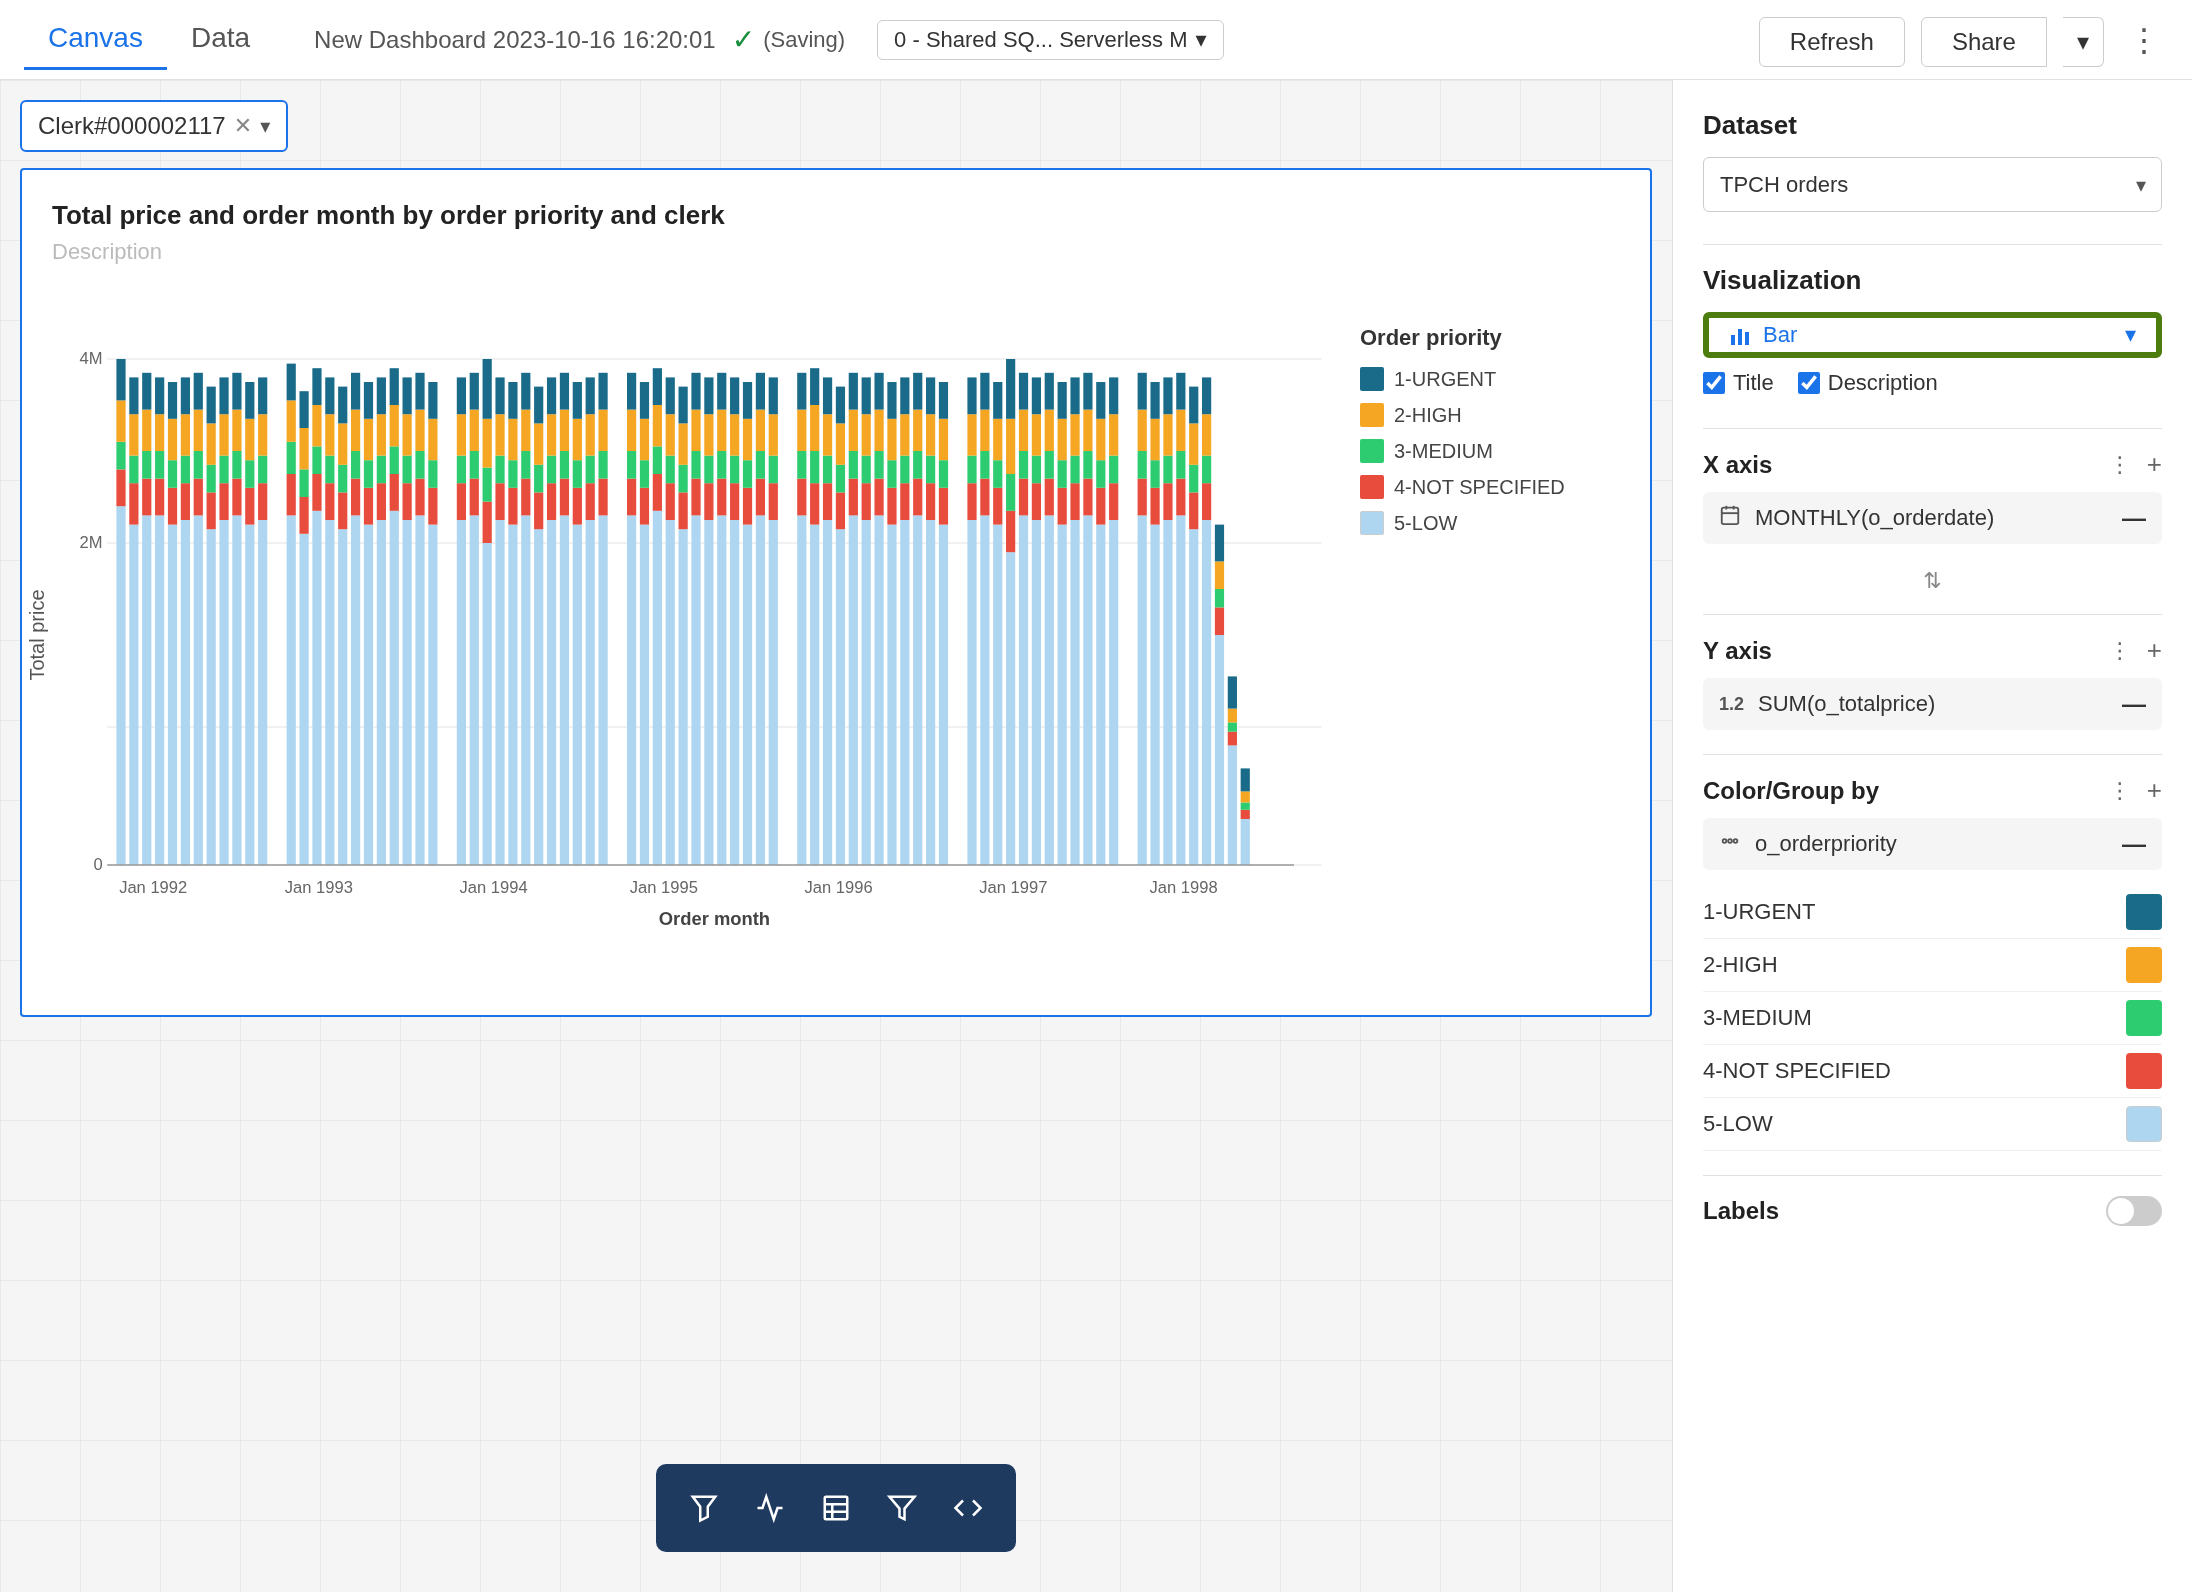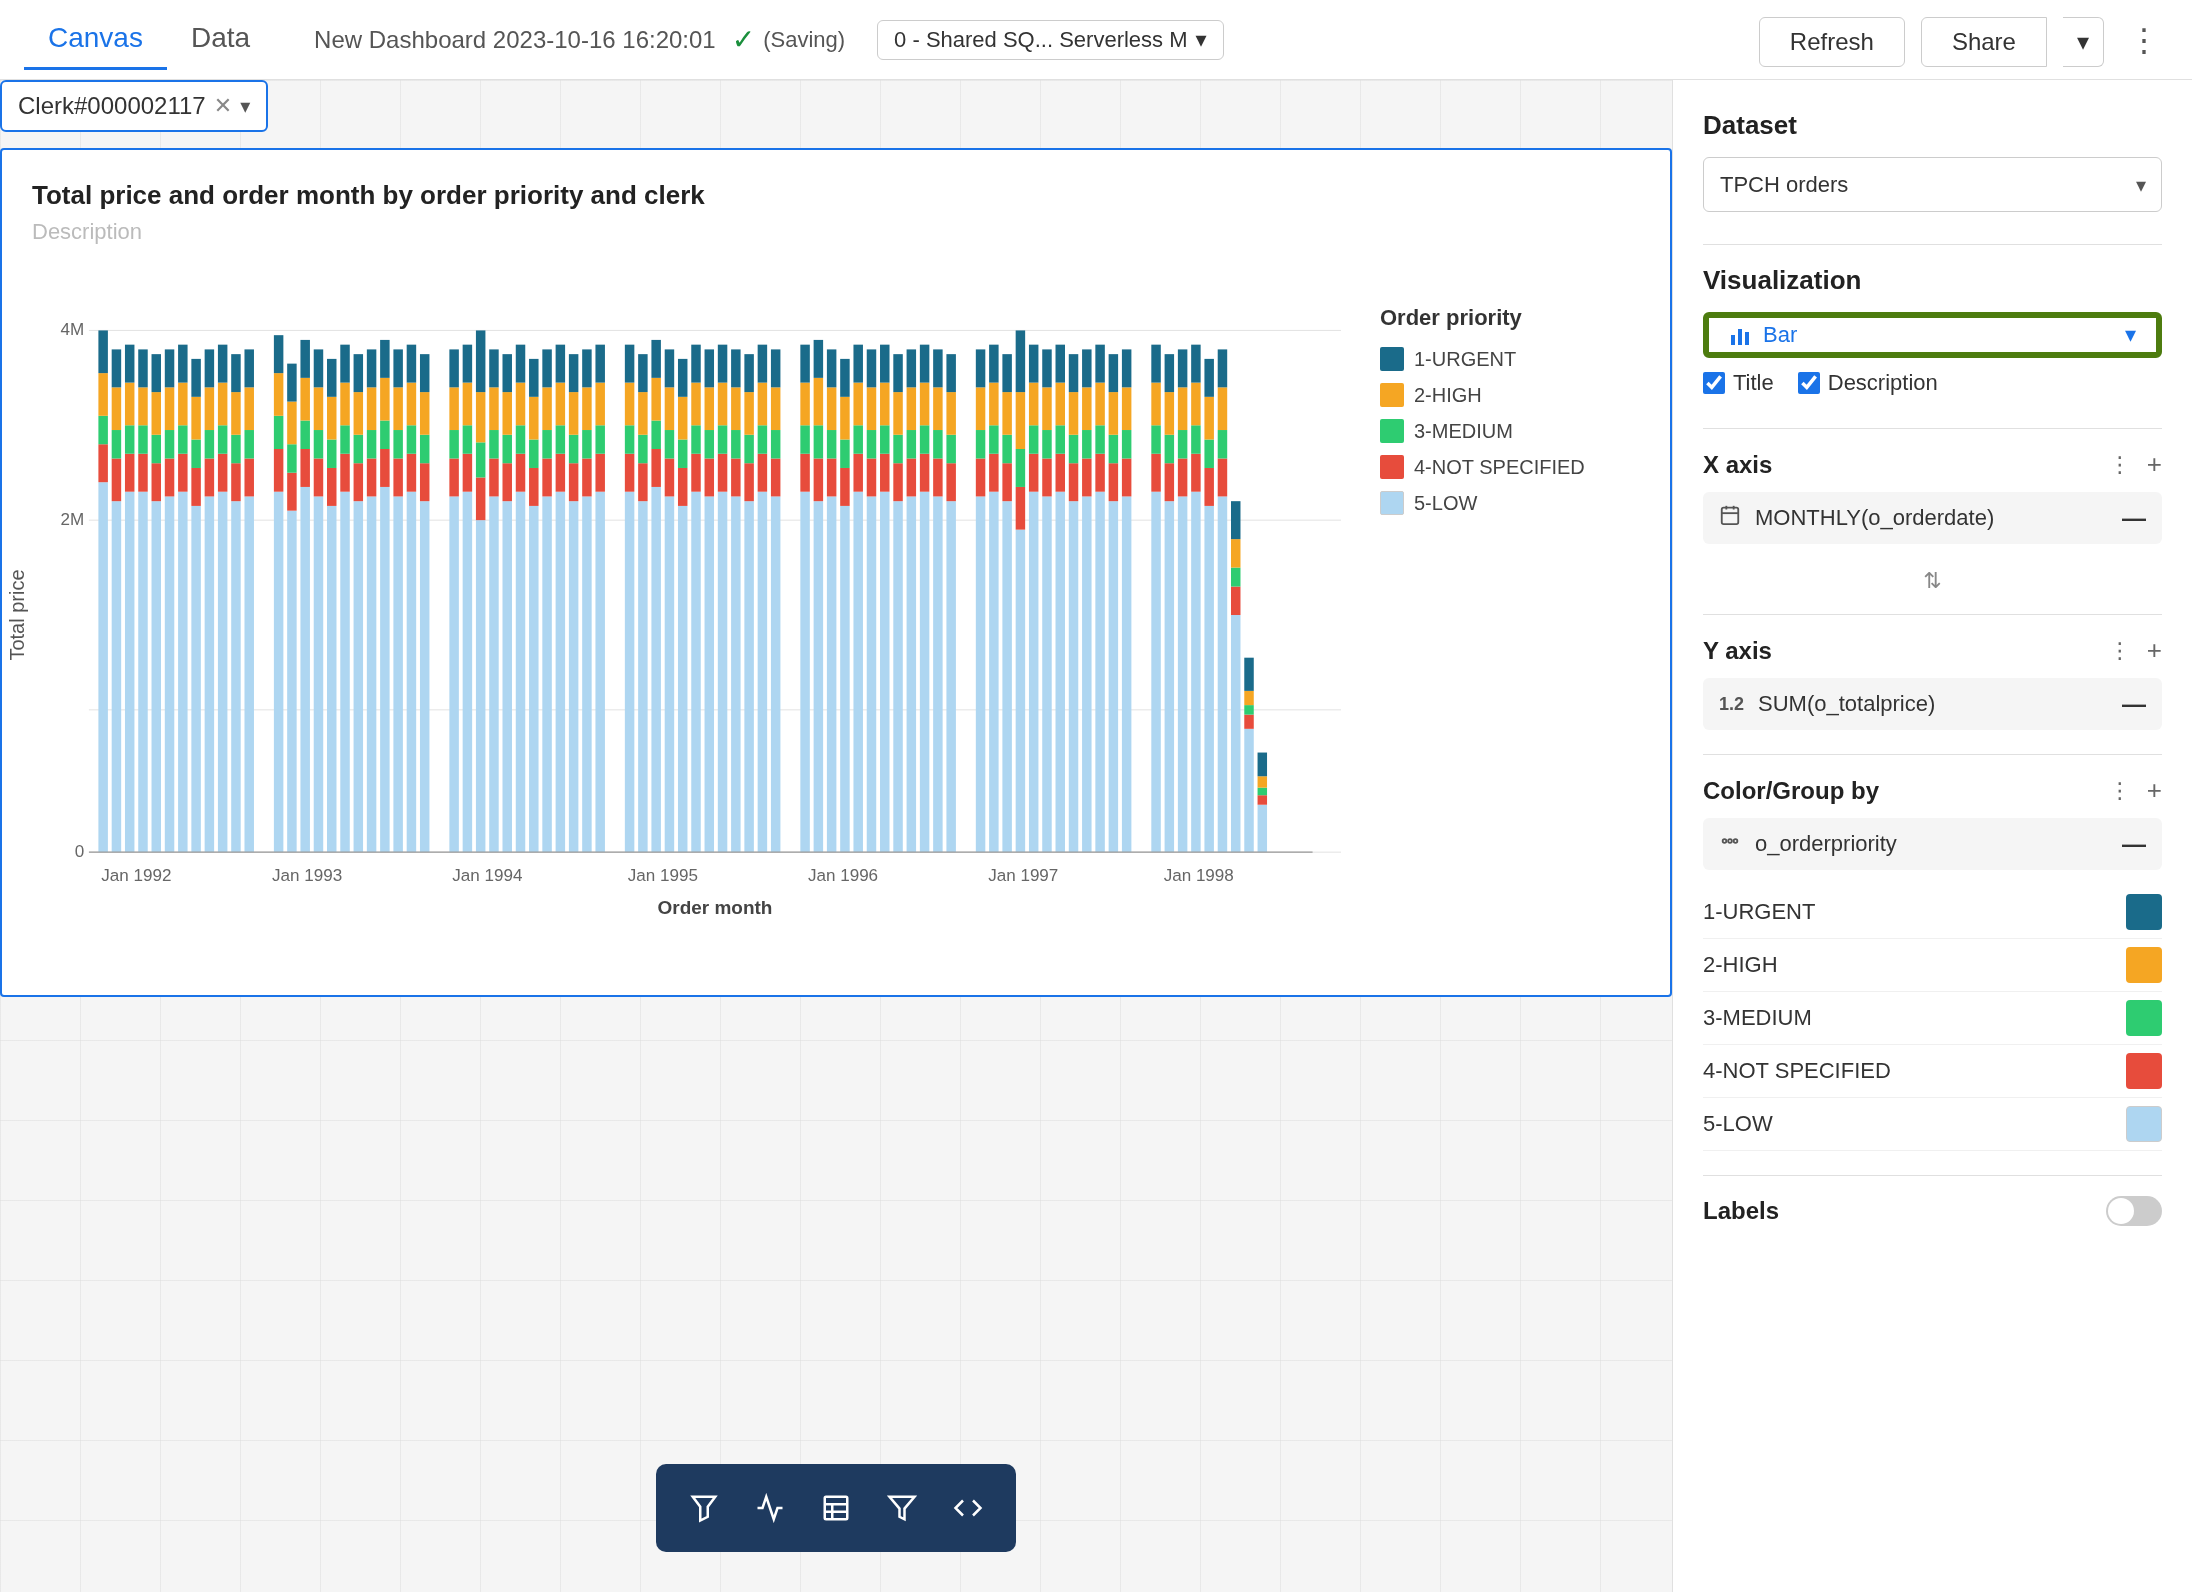--- a/index.html
+++ b/index.html
@@ -46,21 +46,21 @@
       padding: 10px 14px; border: 1px solid #ccc; border-radius: 0 6px 6px 0;
       border-left: none; font-size: 24px; background: #fff; cursor: pointer; color: #333;
     }
     .btn-more { background: none; border: none; font-size: 32px; cursor: pointer; color: #555; padding: 8px; }
 
     
     .main-area { display: flex; flex: 1; overflow: hidden; }
 
     
     .canvas-area {
-      flex: 1; background: #f5f5f5; overflow: auto;
+      flex: 1; background: #f5f5f5; padding: 20px; overflow: auto;
       background-image: repeating-linear-gradient(#ddd 0px, transparent 1px, transparent 80px),
                         repeating-linear-gradient(90deg, #ddd 0px, transparent 1px, transparent 80px);
       background-size: 80px 80px;
       position: relative;
     }
 
     
     .filter-bar { margin-bottom: 16px; }
     .filter-tag {
       display: inline-flex; align-items: center; gap: 8px;

